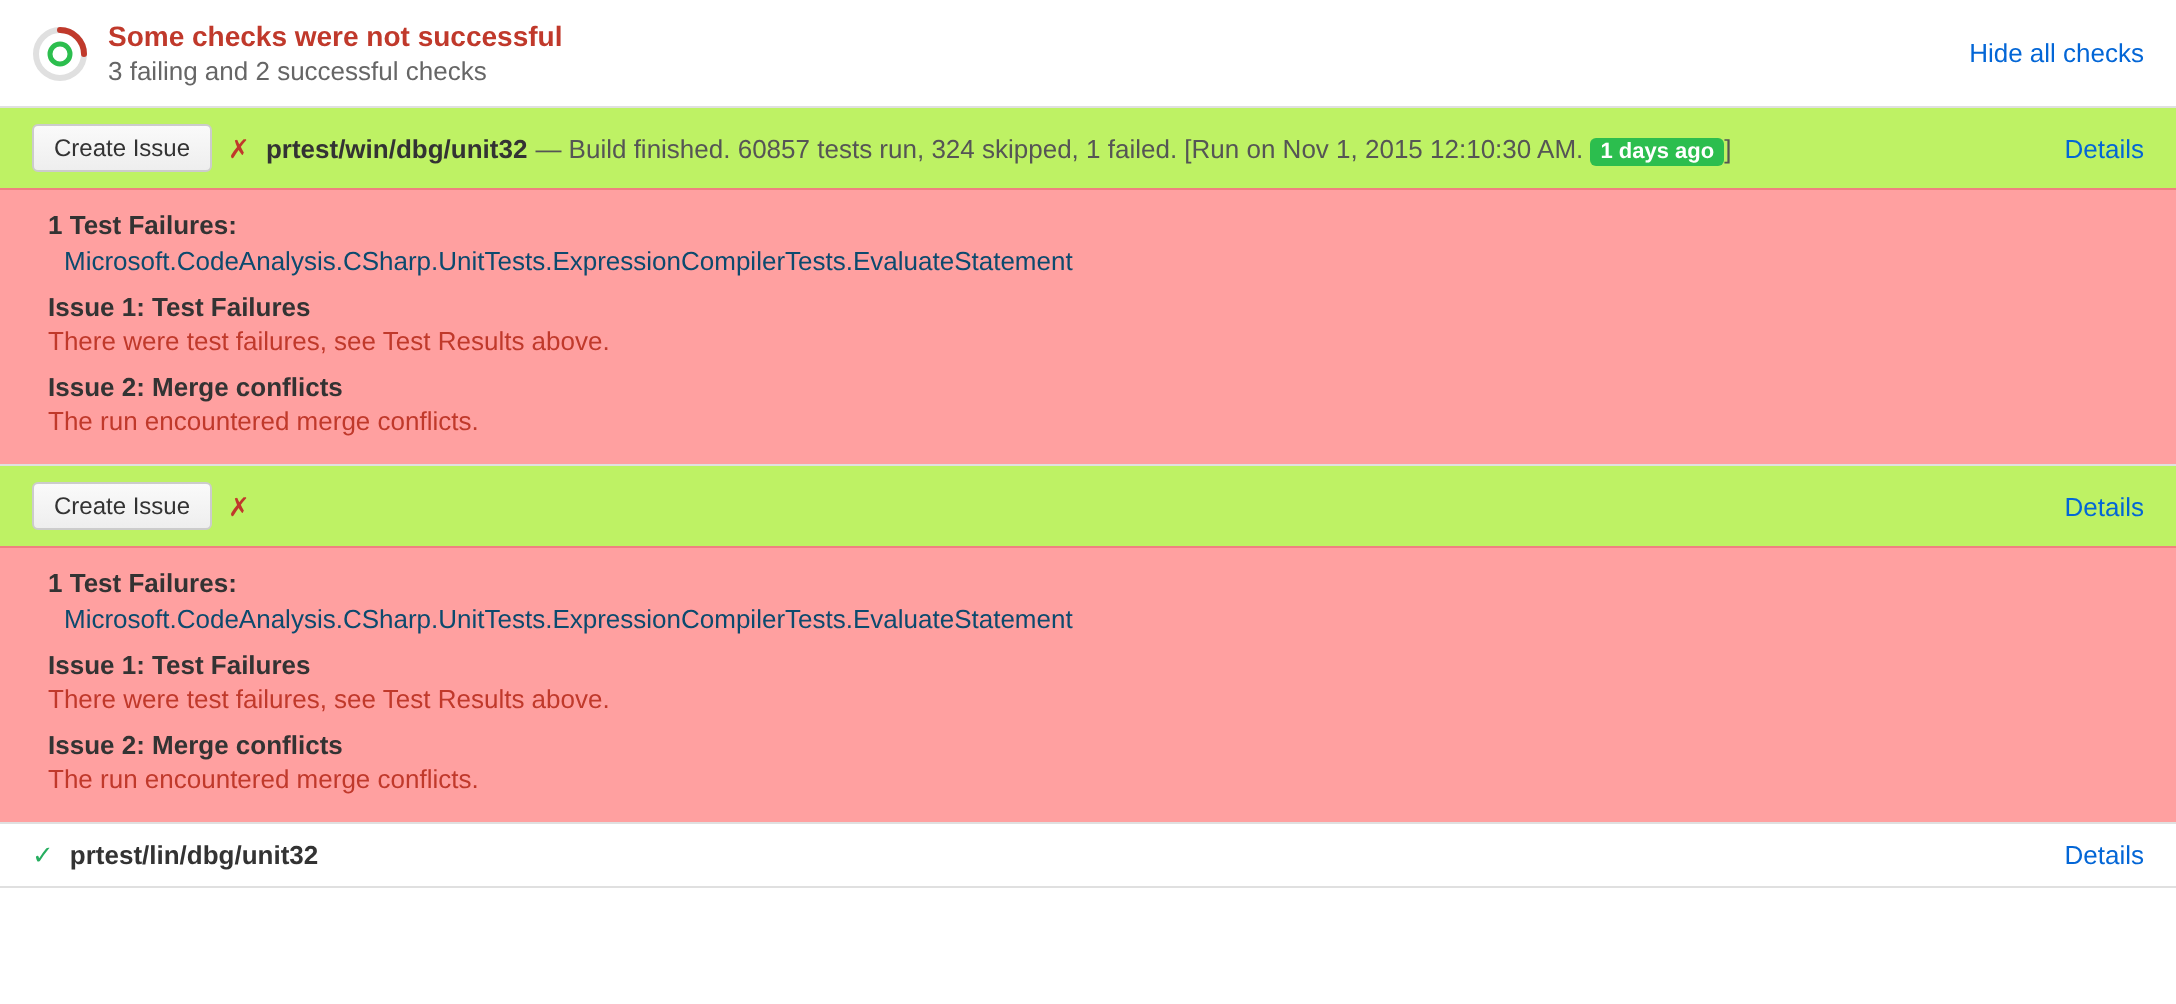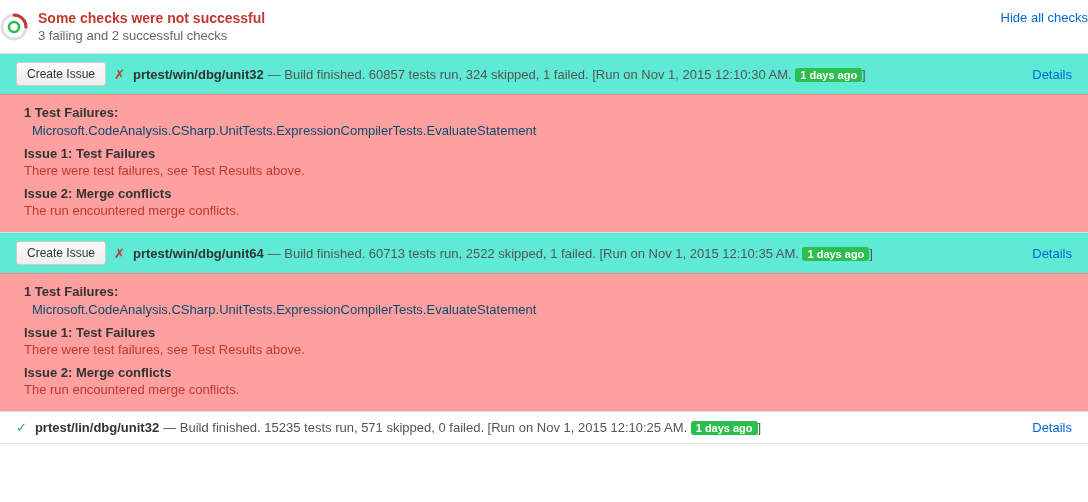--- a/index.html
+++ b/index.html
@@ -6,23 +6,23 @@
     body {
       font-family: -apple-system, BlinkMacSystemFont, "Segoe UI", Helvetica, Arial, sans-serif;
       font-size: 13px;
       color: #333;
       background: #fff;
       width: 1088px;
     }
 
     .header-bar {
       display: flex;
-      align-items: flex-start;
+      align-items: center;
       justify-content: space-between;
-      padding: 10px 0;
+      padding: 10px 16px;
       border-bottom: 1px solid #e0e0e0;
       background: #fff;
     }
 
     .header-left {
       display: flex;
       align-items: center;
       gap: 10px;
     }
 
@@ -53,21 +53,21 @@
 
     .check-row {
       border-bottom: 1px solid #e0e0e0;
     }
 
     .check-header {
       display: flex;
       align-items: center;
       padding: 8px 16px;
       gap: 8px;
-      background: #5eead4;
+      background: #bef264;
     }
 
     .create-issue-btn {
       padding: 4px 10px;
       border: 1px solid #ccc;
       border-radius: 3px;
       background: linear-gradient(#fafafa, #eee);
       cursor: pointer;
       font-size: 12px;
       color: #333;
@@ -192,38 +192,33 @@
     <div class="issue-body">There were test failures, see Test Results above.</div>
     <div class="issue-title">Issue 2: Merge conflicts</div>
     <div class="issue-body">The run encountered merge conflicts.</div>
   </div>
 </div>
 
 <div class="check-row">
   <div class="check-header">
     <button class="create-issue-btn">Create Issue</button>
     <span class="check-status-icon fail">✗</span>
-    <div class="check-header-text">
-      <span class="check-name">prtest/win/dbg/unit64</span>
-      <span class="check-description">— Build finished. 60713 tests run, 2522 skipped, 1 failed. [Run on Nov 1, 2015 12:10:35 AM. <span class="time-badge">1 days ago</span>]</span>
-    </div>
     <a class="details-link">Details</a>
   </div>
   <div class="check-details">
     <div class="failures-header">1 Test Failures:</div>
     <div class="failure-item">Microsoft.CodeAnalysis.CSharp.UnitTests.ExpressionCompilerTests.EvaluateStatement</div>
     <div class="issue-title">Issue 1: Test Failures</div>
     <div class="issue-body">There were test failures, see Test Results above.</div>
     <div class="issue-title">Issue 2: Merge conflicts</div>
     <div class="issue-body">The run encountered merge conflicts.</div>
   </div>
 </div>
 
 <div class="check-row success-row">
   <div class="check-header">
     <span class="check-status-icon success">✓</span>
     <div class="check-header-text">
       <span class="check-name">prtest/lin/dbg/unit32</span>
-      <span class="check-description">— Build finished. 15235 tests run, 571 skipped, 0 failed. [Run on Nov 1, 2015 12:10:25 AM. <span class="time-badge">1 days ago</span>]</span>
     </div>
     <a class="details-link">Details</a>
   </div>
 </div>
 
 </body></html>

